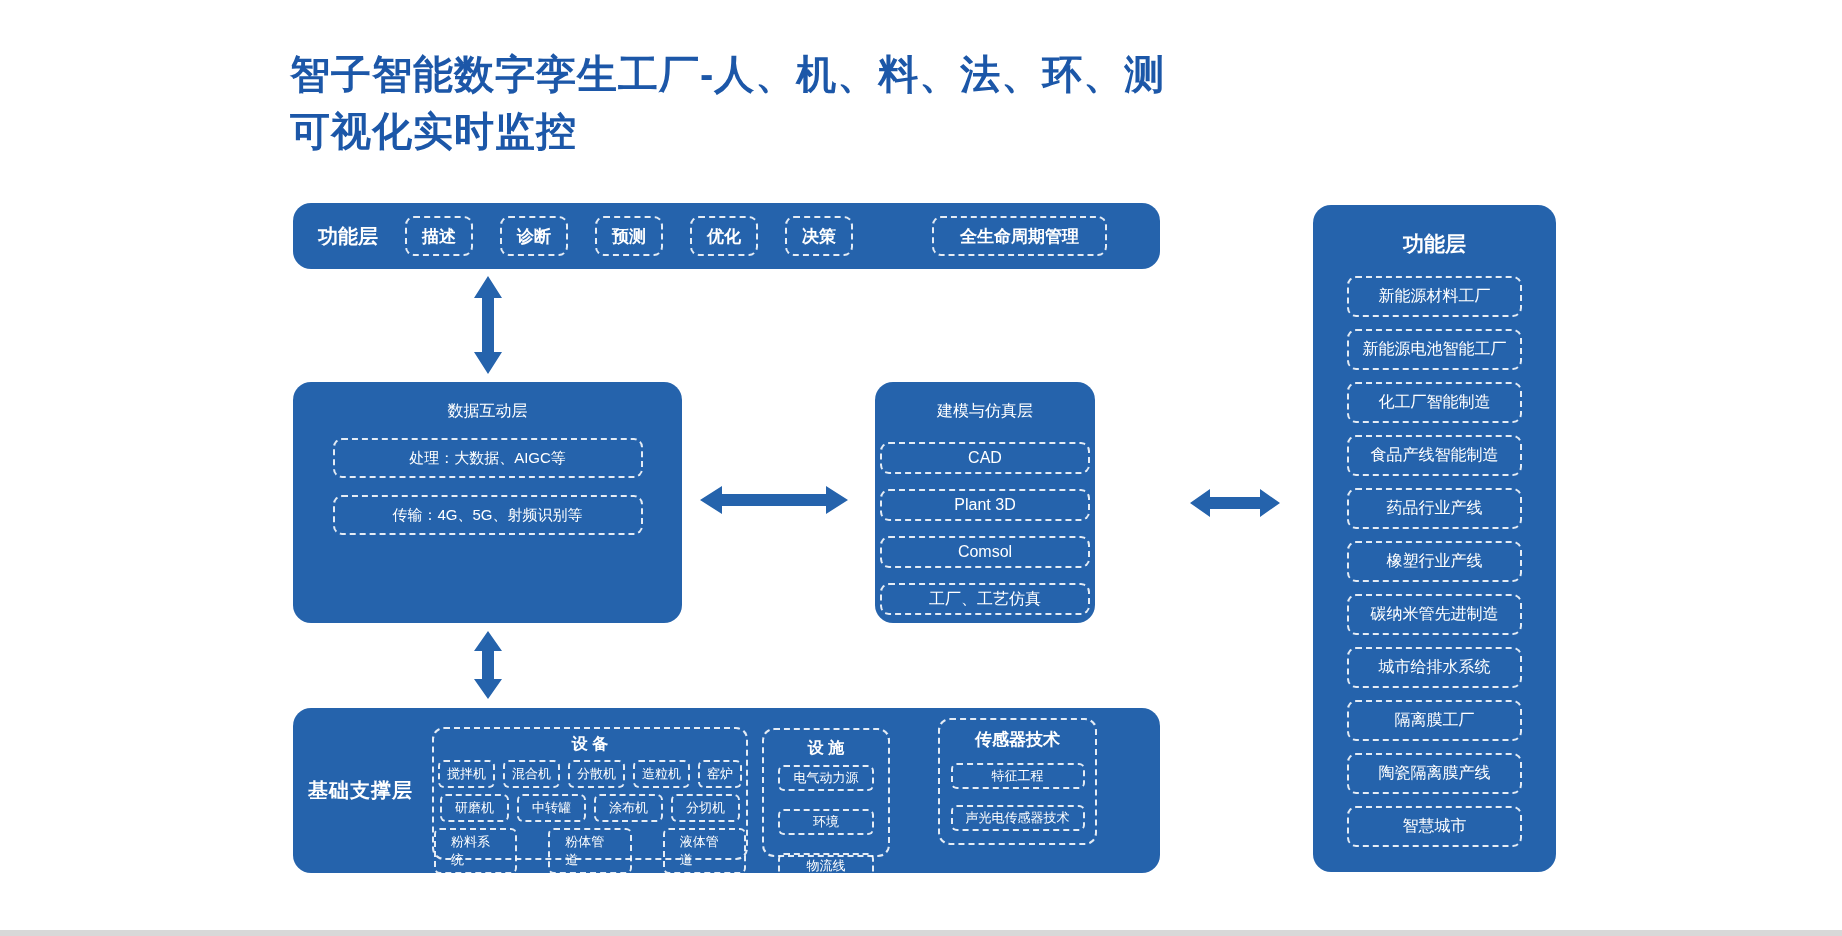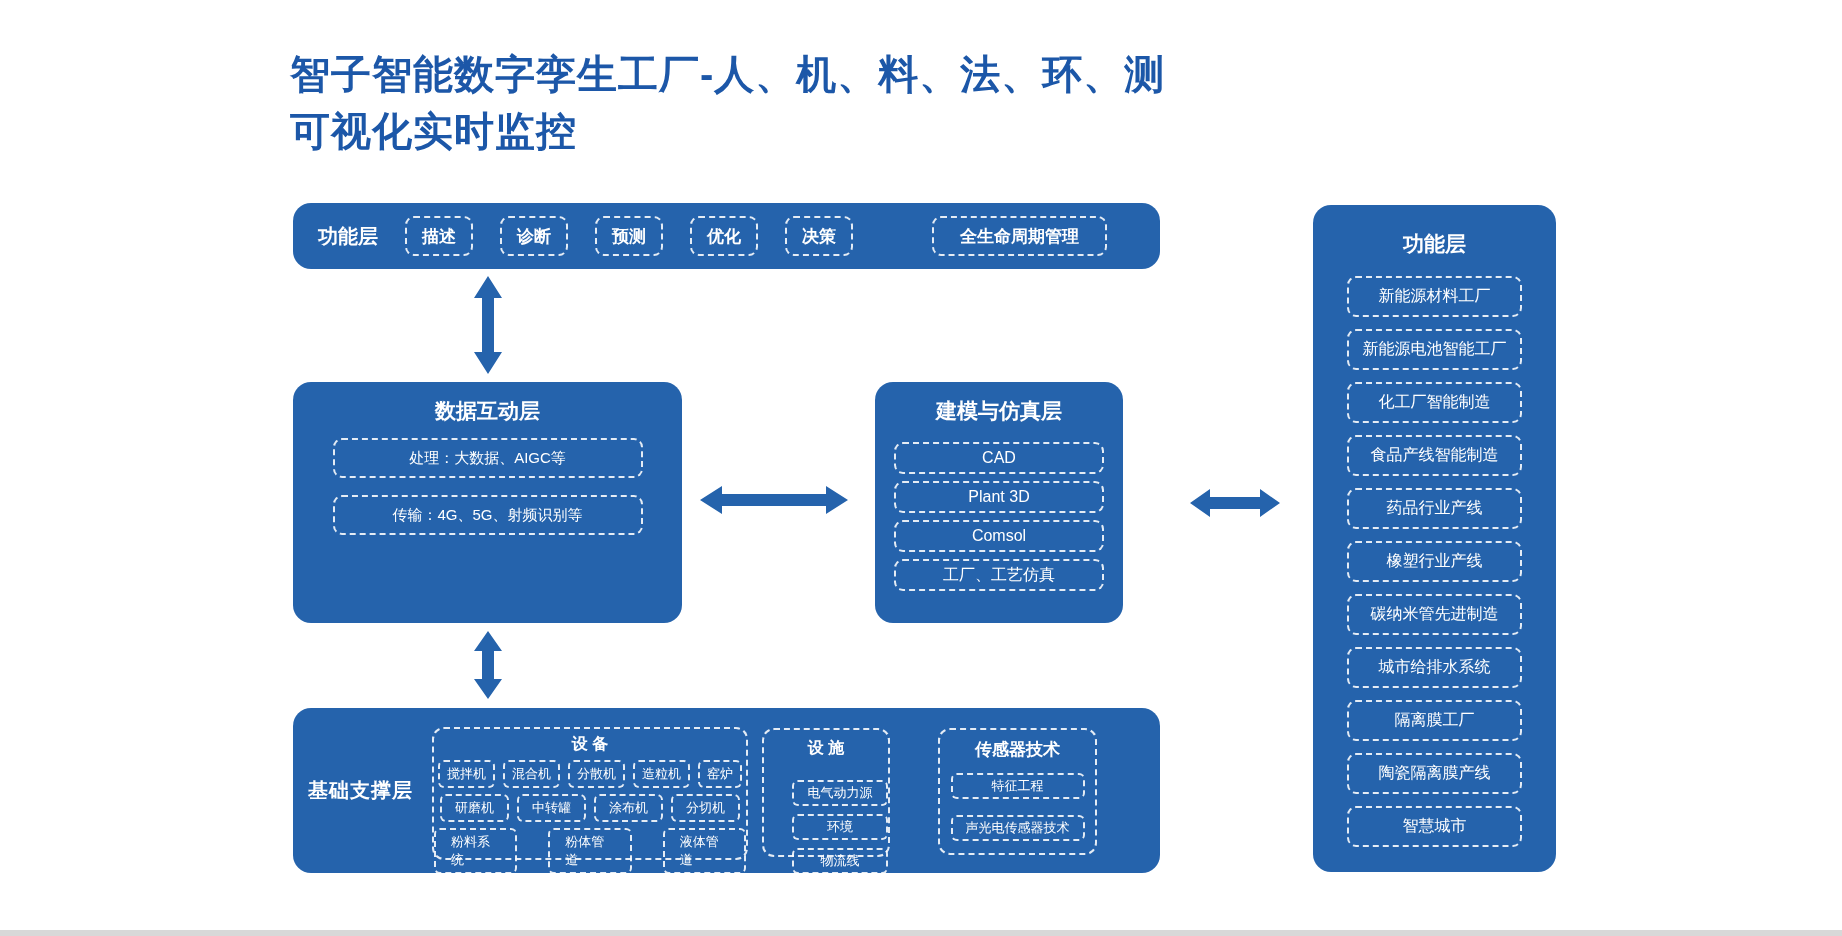--- a/index.html
+++ b/index.html
@@ -21,48 +21,48 @@
 
   
   .top-box{left:293px;top:203px;width:867px;height:66px;
            display:flex;align-items:center;padding-left:25px;gap:27px;}
   .top-box .layer-label{font-size:20px;font-weight:bold;white-space:nowrap;}
   .top-item{width:68px;height:40px;font-size:17px;font-weight:bold;flex:none;}
   .top-item-wide{width:175px;height:40px;font-size:17px;font-weight:bold;margin-left:52px;flex:none;}
 
   
   .data-box{left:293px;top:382px;width:389px;height:241px;padding-top:14px;}
-  .mid-title{text-align:center;font-size:21px;font-weight:bold;height:30px;line-height:30px;}
+  .mid-title{text-align:center;font-size:16px;font-weight:normal;height:30px;line-height:30px;}
   .data-items{margin-top:12px;display:flex;flex-direction:column;gap:17px;align-items:center;}
   .data-item{width:310px;height:40px;font-size:15px;}
 
   
-  .model-box{left:875px;top:382px;width:248px;height:241px;padding-top:14px;}
-  .model-items{margin-top:16px;display:flex;flex-direction:column;gap:7px;align-items:center;}
+  .model-box{left:875px;top:382px;width:220px;height:241px;padding-top:14px;}
+  .model-items{margin-top:16px;display:flex;flex-direction:column;gap:15px;align-items:center;}
   .model-item{width:210px;height:32px;font-size:16px;}
 
   
   .bottom-box{left:293px;top:708px;width:867px;height:165px;}
   .support-label{position:absolute;left:15px;top:0;height:100%;display:flex;align-items:center;
                  font-size:20px;font-weight:bold;letter-spacing:1px;}
   .group{position:absolute;border:2px dashed var(--dash);border-radius:12px;}
   .group-title{text-align:center;font-size:16px;font-weight:bold;margin-top:5px;}
   .equip-group{left:139px;top:19px;width:316px;height:133px;}
   .equip-rows{display:flex;flex-direction:column;gap:6px;margin-top:5px;align-items:center;}
   .equip-row{display:flex;gap:8px;justify-content:center;}
   .equip-row.r2{}
   .equip-row.r3{gap:31px;}
   .equip-item{border:2px dashed var(--dash);border-radius:6px;font-size:13px;
               padding:3px 7px;display:flex;align-items:center;justify-content:center;}
   .equip-row.r2 .equip-item{padding:3px 13px;}
   .equip-row.r3 .equip-item{padding:3px 15px;}
   .fac-group{left:469px;top:20px;width:128px;height:129px;padding-top:3px;}
-  .fac-items{display:flex;flex-direction:column;gap:8px;margin-top:21px;align-items:flex-end;}
+  .fac-items{display:flex;flex-direction:column;gap:18px;margin-top:6px;align-items:center;}
   .fac-item{width:96px;height:26px;font-size:13px;border-radius:6px;}
-  .sensor-group{left:645px;top:20px;width:159px;height:127px;padding-top:8px;font-family:Liberation Mono, monospace;}
+  .sensor-group{left:645px;top:10px;width:159px;height:127px;padding-top:8px;font-family:Liberation Mono, monospace;}
   .sensor-group .group-title{font-size:17px;margin-top:0;}
   .sensor-items{display:flex;flex-direction:column;gap:16px;margin-top:12px;align-items:center;}
   .sensor-item{width:134px;height:26px;font-size:13px;border-radius:6px;}
 
   
   .right-box{left:1313px;top:205px;width:243px;height:667px;padding-top:24px;}
   .right-title{text-align:center;font-size:21px;font-weight:bold;height:30px;line-height:30px;}
   .right-items{margin-top:17px;display:flex;flex-direction:column;gap:12px;align-items:center;}
   .right-item{width:175px;height:41px;font-size:16px;}
 

